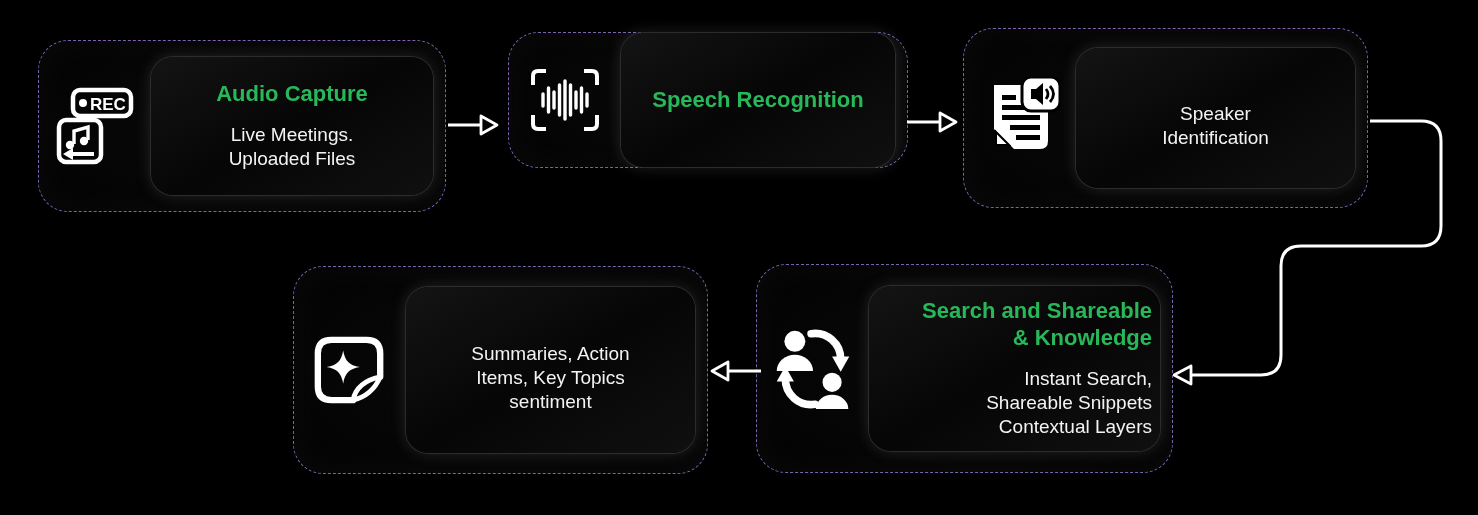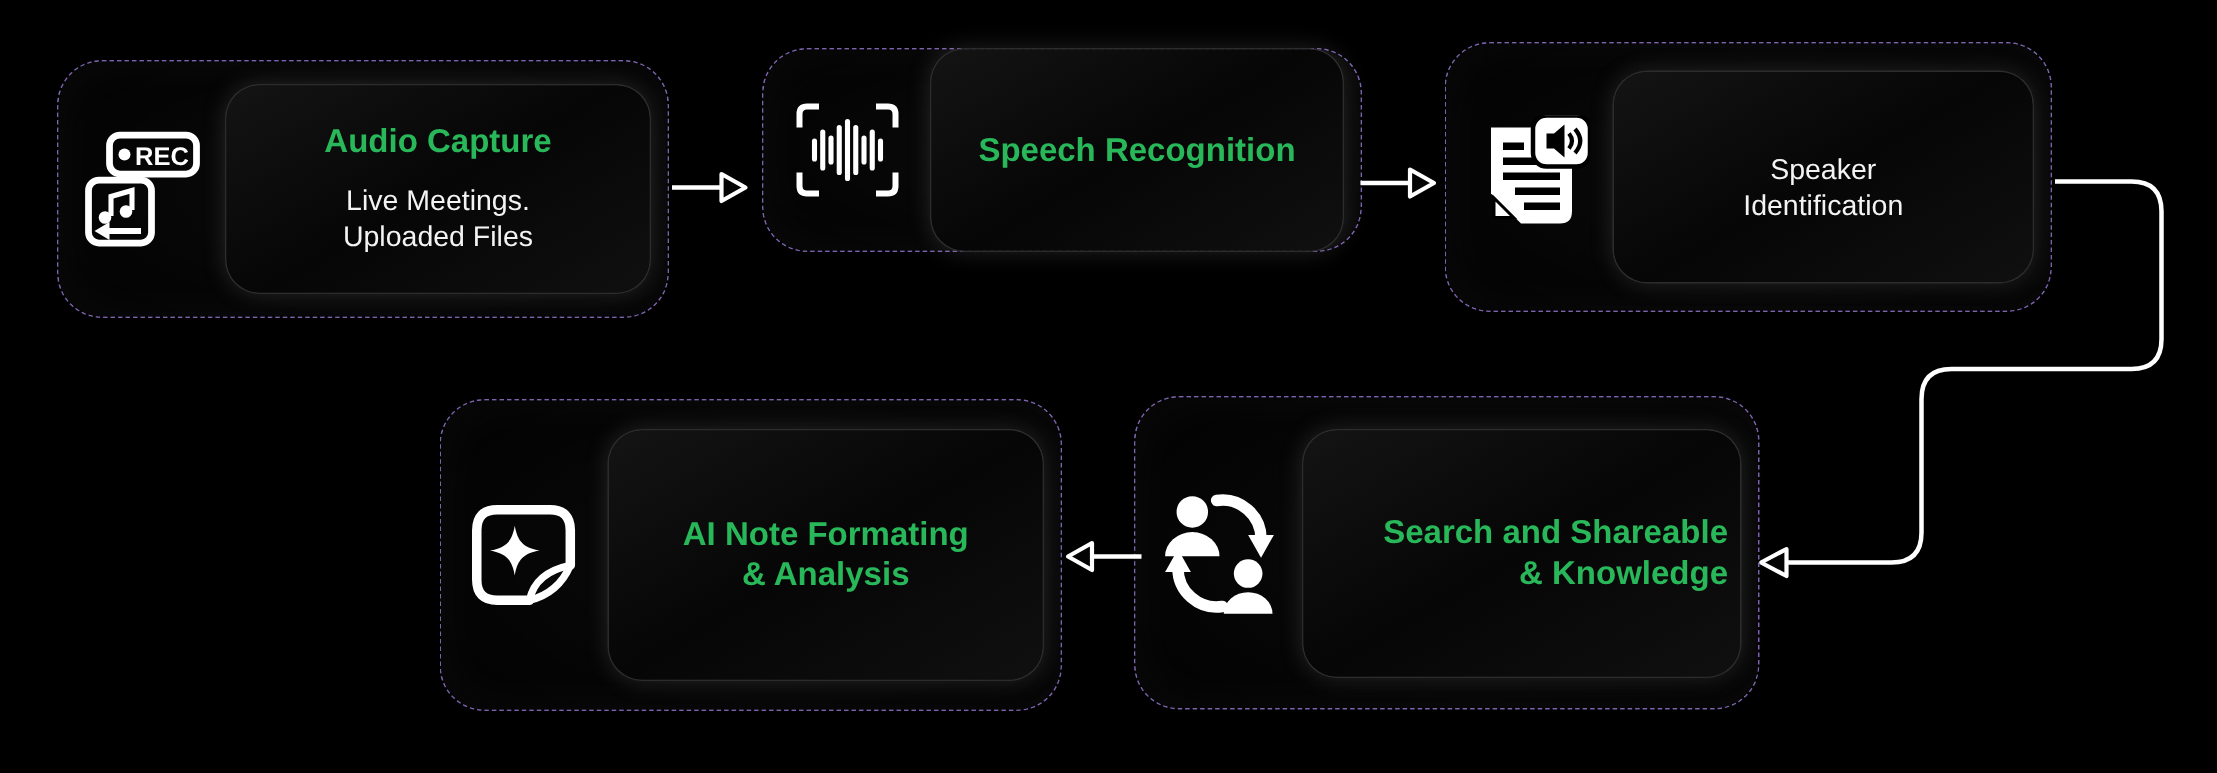--- a/index.html
+++ b/index.html
@@ -168,35 +168,39 @@
         <path d="M47,92 a17,15 0 0 1 34,0 Z" fill="#fff"></path>
         <path d="M42,13 a27,27 0 0 1 31,27" fill="none" stroke="#fff" stroke-width="8" stroke-linecap="round"></path>
         <path d="M64,37 L82,37 L73,53 Z" fill="#fff"></path>
         <path d="M46,87 a27,27 0 0 1 -31,-27" fill="none" stroke="#fff" stroke-width="8" stroke-linecap="round"></path>
         <path d="M6,63 L24,63 L15,47 Z" fill="#fff"></path>
       </svg>
     </div>
     <div class="card">
       <div class="title">Search and Shareable
 &amp; Knowledge</div>
+      <div class="body">Instant Search,
+Shareable Snippets
+Contextual Layers</div>
     </div>
   </div>
 
   <svg class="connector" style="left:708px;top:357px;" width="54" height="28">
     <path d="M53,14 H20" stroke="#fff" stroke-width="3"></path>
     <path d="M20,5 L4,14 L20,23 Z" fill="#040404" stroke="#fff" stroke-width="2.8" stroke-linejoin="round"></path>
   </svg>
 
   <div class="node n5">
     <div class="icon-wrap">
       <svg width="76" height="74" viewBox="0 0 78 74">
         <path d="M42,68 H20 Q6,68 6,54 V20 Q6,6 20,6 H56 Q70,6 70,20 V44" fill="none" stroke="#fff" stroke-width="6.5" stroke-linecap="round"></path>
         <path d="M42,68 Q46,49 70,44 Q62,63 42,68 Z" fill="none" stroke="#fff" stroke-width="5" stroke-linejoin="round"></path>
         <path d="M32,17 C34,28 38,32 49,34 C38,36 34,40 32,51 C30,40 26,36 15,34 C26,32 30,28 32,17 Z" fill="#fff"></path>
       </svg>
     </div>
     <div class="card">
-      <div class="title">AI Note Formating
-&amp; Analysis</div>
+      <div class="body">Summaries, Action
+Items, Key Topics
+sentiment</div>
     </div>
   </div>
 
 </div>
 
 </body></html>

